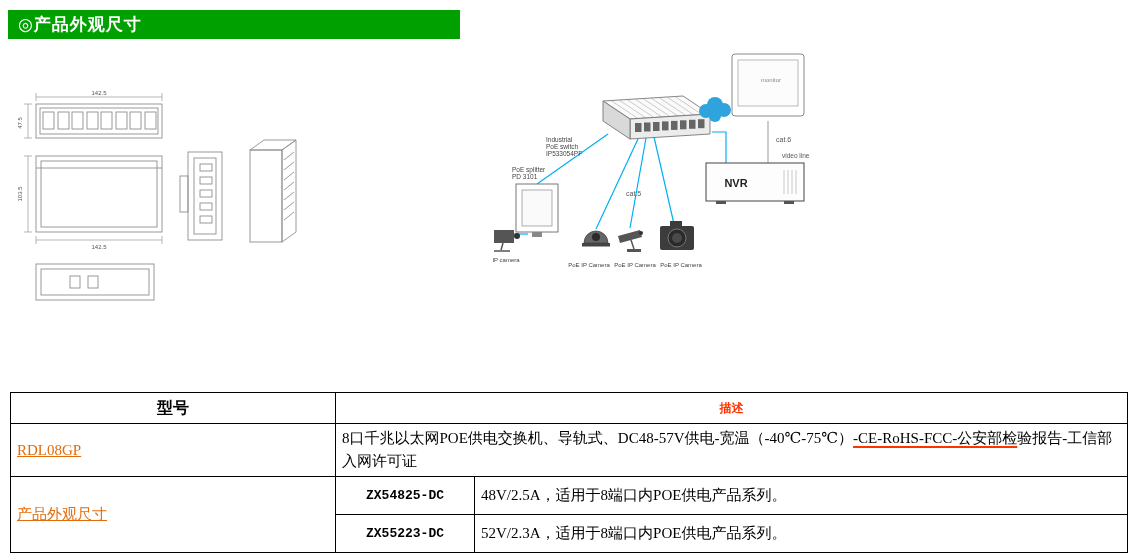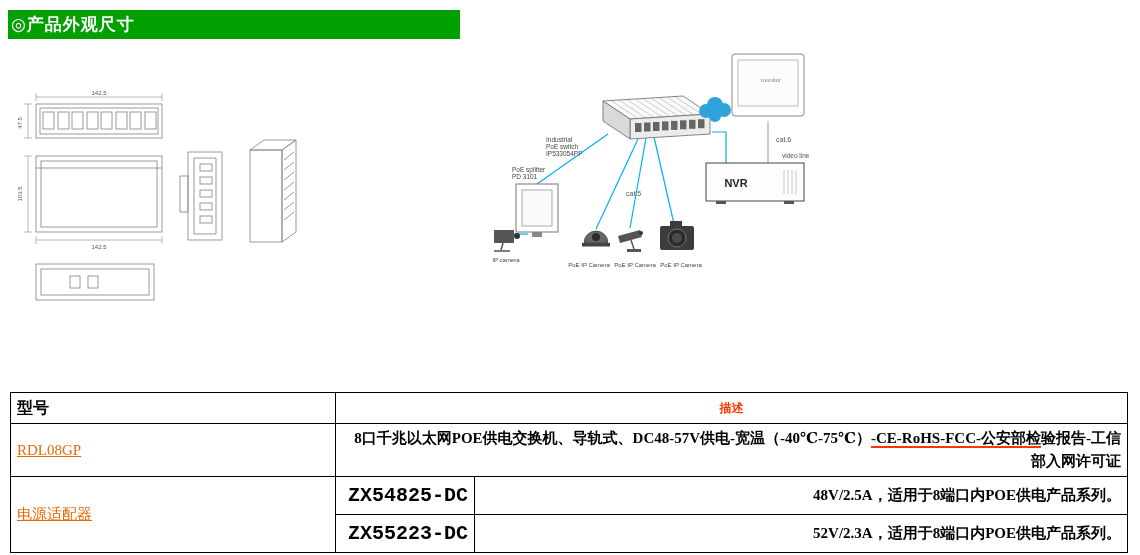--- a/index.html
+++ b/index.html
@@ -1,36 +1,36 @@
 <!DOCTYPE html>
 <html style="--section-green: #00A000; --accent-red: #FF3300; --accent-orange: #E36C0A; --line-cyan: #00B0F0;"><head>
 <meta charset="utf-8">
 <style>
   html,body{margin:0;padding:0;background:#fff;}
   .page{position:relative;width:1140px;height:555px;background:#fff;overflow:hidden;
         font-family:"Liberation Sans","DejaVu Sans",sans-serif;}
   .greenbar{position:absolute;height:29px;background:var(--section-green,#00A000);
             color:#fff;font-weight:bold;font-size:17px;line-height:29px;letter-spacing:1px;}
-  .greenbar .t{padding-left:3px;display:inline-block;}
+  .greenbar .t{padding-left:10px;display:inline-block;}
   .bar-appearance{left:8px;top:10px;width:452px;}
   .bar-application{left:464px;top:10px;width:664px;}
   .bar-application .t{padding-left:20px;}
   .bar-order{left:8px;top:330px;width:1120px;}
   .dims-line{position:absolute;left:8px;top:54px;font-size:15px;font-weight:bold;color:#000;
              font-family:"Liberation Serif","DejaVu Serif",serif;}
   .drawings{position:absolute;left:12px;top:88px;width:300px;height:220px;}
   .diagram{position:absolute;left:488px;top:46px;width:432px;height:252px;}
   table.order{position:absolute;left:10px;top:392px;width:1118px;border-collapse:collapse;
               font-family:"Liberation Serif","DejaVu Serif",serif;font-size:15px;color:#000;}
   table.order td{border:1px solid #000;padding:2px 6px;vertical-align:middle;}
-  td.h-model{width:312px;text-align:left;font-weight:bold;font-size:16px;height:26px;border-radius:9px;}
+  td.h-model{width:312px;text-align:center;font-weight:bold;font-size:16px;height:26px;border-radius:9px;}
   td.h-desc{text-align:center;font-weight:bold;font-size:12px;color:var(--accent-red,#FF3300);}
   td.model-cell{text-align:left;color:var(--accent-orange,#E36C0A);font-size:15px;text-decoration:underline;}
-  td.code-cell{width:126px;text-align:right;font-weight:bold;font-family:"Liberation Mono","DejaVu Sans Mono",monospace;font-size:20px;}
-  td.desc-cell{text-align:right;padding-left:10px;line-height:1.55;font-weight:bold;}
+  td.code-cell{width:126px;text-align:center;font-weight:bold;font-family:"Liberation Mono","DejaVu Sans Mono",monospace;font-size:13px;}
+  td.desc-cell{text-align:left;padding-left:10px;line-height:1.55;}
   tr.r1 td{height:48px;}
   tr.r2 td{height:33px;}
   .redline{text-decoration:underline;text-decoration-color:var(--accent-red,#FF0000);
            text-decoration-thickness:1.5px;text-underline-offset:3px;}
   svg text{font-family:"Liberation Sans","DejaVu Sans",sans-serif;}
 </style>
 </head>
 <body>
 
 <div class="page">
@@ -231,21 +231,21 @@
       <td class="h-model">型号</td>
       <td class="h-desc" colspan="2">描述</td>
     </tr>
     <tr class="r1">
       <td class="model-cell">RDL08GP</td>
       <td class="desc-cell" colspan="2">
         <span>8口千兆以太网POE供电交换机、导轨式、DC48-57V供电-宽温（-40℃-75℃）</span><span class="redline">-CE-RoHS-FCC-公安部检</span><span>验报告-工信部入网许可证</span>
       </td>
     </tr>
     <tr class="r2">
-      <td class="model-cell" rowspan="2">电源适配器</td>
+      <td class="model-cell" rowspan="2">产品外观尺寸</td>
       <td class="code-cell">ZX54825-DC</td>
       <td class="desc-cell">48V/2.5A，适用于8端口内POE供电产品系列。</td>
     </tr>
     <tr class="r2">
       <td class="code-cell">ZX55223-DC</td>
       <td class="desc-cell">52V/2.3A，适用于8端口内POE供电产品系列。</td>
     </tr>
   </tbody>
     </table>
 

